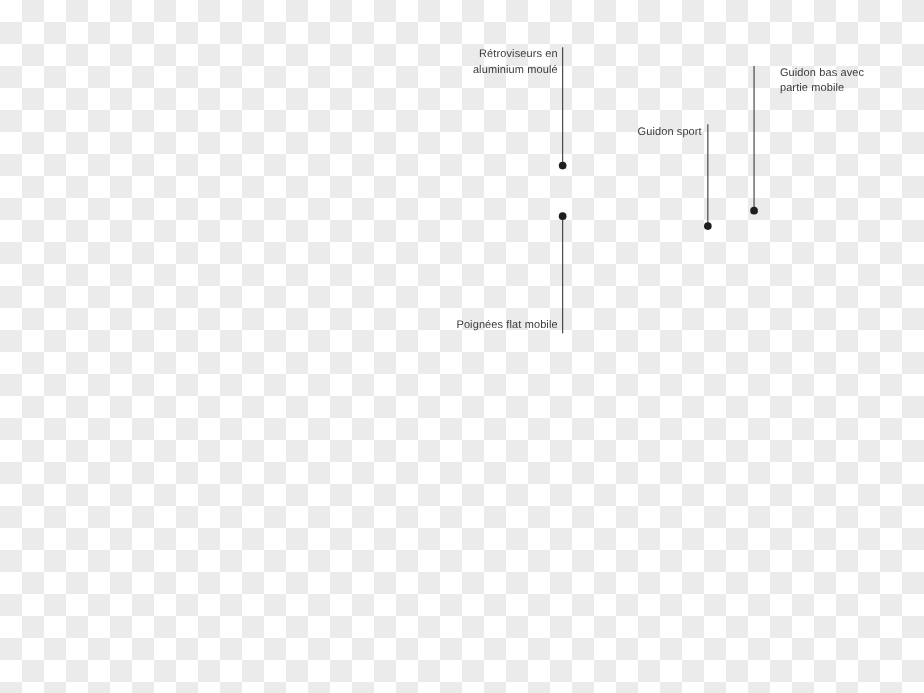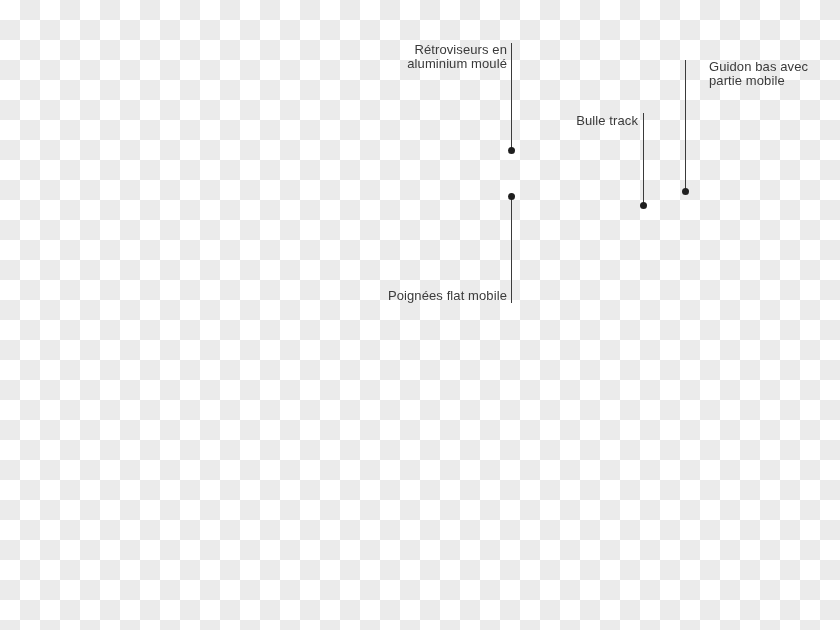--- a/index.html
+++ b/index.html
@@ -40,21 +40,21 @@
   .leader-dot {
     position: absolute;
     width: 7px;
     height: 7px;
     border-radius: 50%;
     background: #1f1f1f;
   }
 
   .callout-label {
     position: absolute;
-    font-size: 13px;
+    font-size: 10px;
     line-height: 13.5px;
     color: #3a3a3a;
     letter-spacing: 0.1px;
     white-space: pre-line;
   }
 
   .label-right-aligned {
     text-align: right;
   }
 
@@ -76,21 +76,21 @@
 
   <div class="callout">
     <div class="leader-line" style="left:511px; top:196px; height:107px;"></div>
     <div class="leader-dot" style="left:508px; top:193px;"></div>
     <div class="callout-label label-right-aligned" style="left:307px; top:289px; width:200px;">Poignées flat mobile</div>
   </div>
 
   <div class="callout">
     <div class="leader-line" style="left:643px; top:113px; height:92px;"></div>
     <div class="leader-dot" style="left:640px; top:202px;"></div>
-    <div class="callout-label label-right-aligned" style="left:498px; top:114px; width:140px;">Bulle track</div>
+    <div class="callout-label label-right-aligned" style="left:498px; top:114px; width:140px;">Guidon sport</div>
   </div>
 
   <div class="callout">
     <div class="leader-line" style="left:685px; top:60px; height:131px;"></div>
     <div class="leader-dot" style="left:682px; top:188px;"></div>
     <div class="callout-label label-left-aligned" style="left:691px; top:60px; width:145px;margin-left:18px;">Guidon bas avec
 partie mobile</div>
   </div>
 
 </div>

